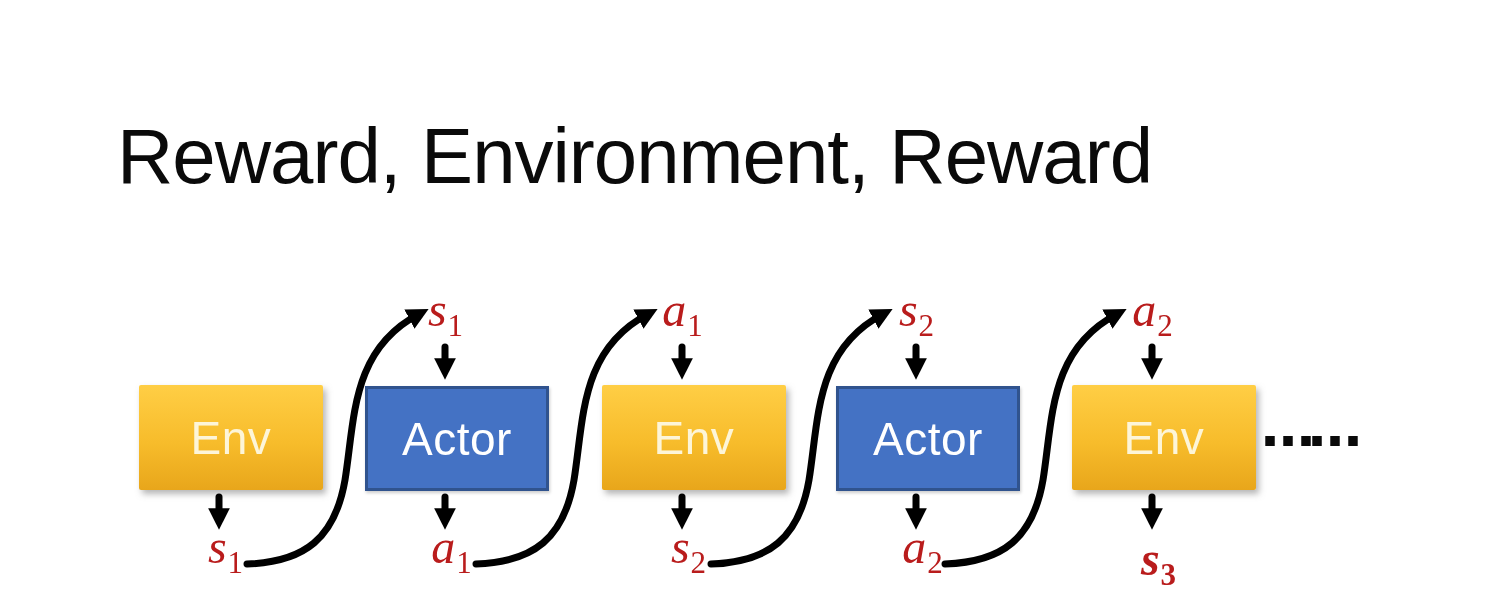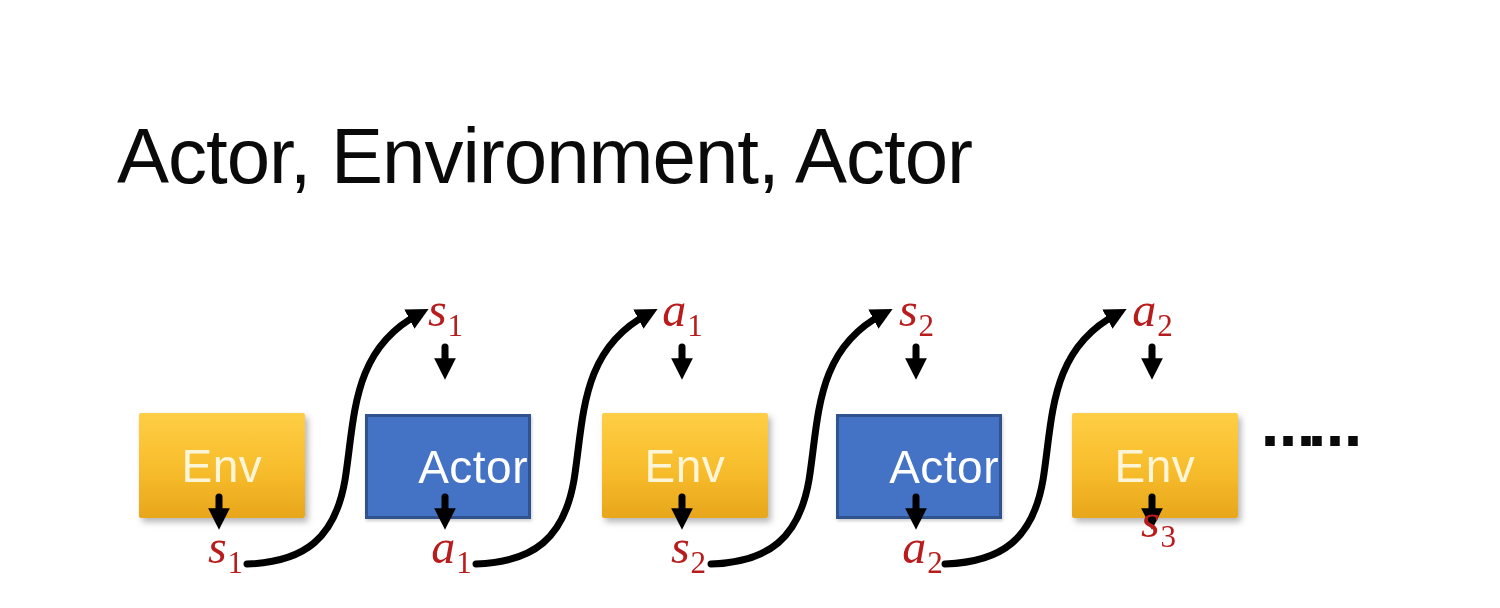--- a/index.html
+++ b/index.html
@@ -12,35 +12,33 @@
   }
   .title{
     position:absolute;left:117px;top:116px;margin:0;
     font-family:"Liberation Sans",sans-serif;
     font-weight:400;font-size:78px;line-height:1.05;letter-spacing:-1px;
     color:var(--title-text,#0a0a0a);
     white-space:nowrap;
   }
   .box{
     position:absolute;
-    width:166px;height:105px;
+    width:184px;height:105px;
     display:flex;align-items:center;justify-content:center;
     box-sizing:border-box;
-    margin-top:28px;
   }
   .box.env{
     background:linear-gradient(180deg,var(--env-gradient-top,#FFCE45) 0%, #F7BC2B 55%, var(--env-gradient-bottom,#E8A61B) 100%);
     box-shadow:3px 4px 6px rgba(110,110,110,0.5);
     border-radius:2px;
   }
   .box.actor{
     background:var(--actor-fill,#4472C4);
     border:3px solid var(--actor-border,#30538E);
     box-shadow:1px 2px 3px rgba(0,0,0,0.2);
-    justify-content:flex-end;
   }
   .box .box-label{
     font-size:46px;line-height:1;font-weight:400;letter-spacing:0.5px;
   }
   .box.env .box-label{color:var(--env-text,#FDF5D8);}
   .box.actor .box-label{color:var(--actor-text,#ffffff);}
   .arrows{position:absolute;left:0;top:0;z-index:3;}
   .arrows path{fill:none;stroke:var(--arrow,#000000);stroke-width:7;stroke-linecap:round;}
   .arrows .ah-shape{fill:var(--arrow,#000000);stroke:none;}
   .mlabel{
@@ -59,21 +57,21 @@
     position:absolute;left:1261px;top:396px;z-index:2;
     font-family:"DejaVu Sans",sans-serif;font-weight:800;
     font-size:54px;letter-spacing:-7px;color:#0a0a0a;line-height:1.17;
   }
 </style>
 </head>
 <body>
 
 <div class="canvas">
 
-  <h1 class="title">Actor, Environment, Actor</h1>
+  <h1 class="title">Reward, Environment, Reward</h1>
 
   <div class="box env" style="left:139px;top:385px;">
     <span class="box-label">Env</span>
   </div>
   <div class="box actor" style="left:365px;top:386px;">
     <span class="box-label">Actor</span>
   </div>
   <div class="box env" style="left:602px;top:385px;">
     <span class="box-label">Env</span>
   </div>
@@ -126,19 +124,19 @@
   </div>
   <div class="mlabel" style="left:406px;top:523px;">
     <span class="base">a</span><span class="sub">1</span>
   </div>
   <div class="mlabel" style="left:643px;top:523px;">
     <span class="base">s</span><span class="sub">2</span>
   </div>
   <div class="mlabel" style="left:877px;top:523px;">
     <span class="base">a</span><span class="sub">2</span>
   </div>
-  <div class="mlabel" style="left:1113px;top:497px;">
+  <div class="mlabel" style="left:1113px;top:535px;font-weight:bold;">
     <span class="base">s</span><span class="sub">3</span>
   </div>
 
   <div class="dots">……</div>
 
 </div>
 
 </body></html>

